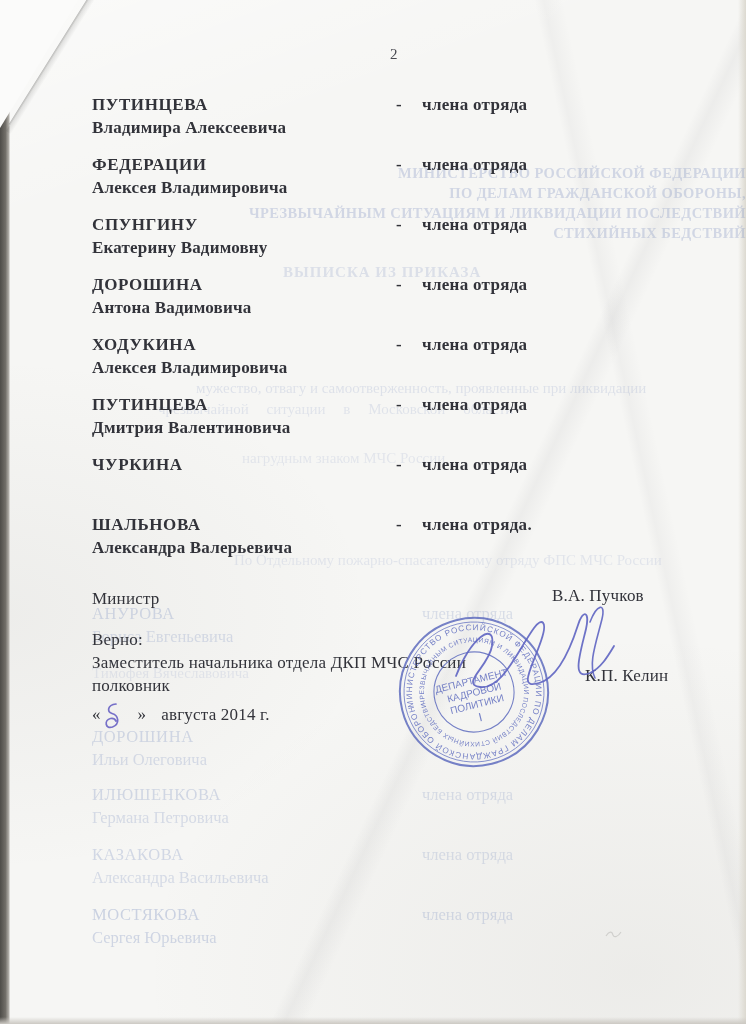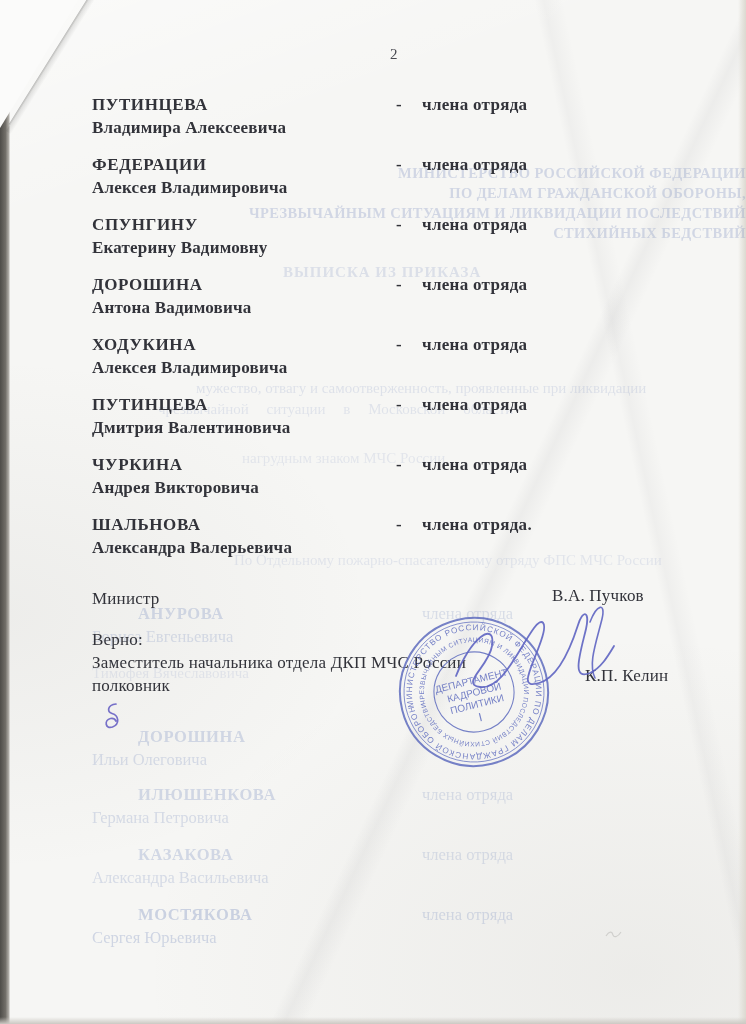--- a/index.html
+++ b/index.html
@@ -43,21 +43,21 @@
   
   .t{position:absolute;font-size:17px;letter-spacing:.2px;white-space:nowrap;}
   .bleed-head{position:absolute;left:180px;top:163px;width:566px;text-align:right;
     font-weight:bold;font-size:14.5px;line-height:20px;letter-spacing:.4px;
     color:#7e90c0;opacity:.30;filter:blur(.4px);}
   .bleed-order{position:absolute;left:283px;top:264px;font-weight:bold;font-size:15px;
     letter-spacing:1px;color:#7e90c0;opacity:.22;filter:blur(.5px);white-space:nowrap;}
   .bfrag{position:absolute;font-size:15px;color:#7e90c0;filter:blur(.5px);white-space:nowrap;}
   .bleed-row{position:absolute;left:0;width:746px;height:50px;font-size:16.5px;
     color:#8a9cc6;filter:blur(.35px);}
-  .bleed-row .surname{position:absolute;left:92px;top:0;letter-spacing:.6px;font-weight:bold;opacity:.34;margin-left:46px;}
+  .bleed-row .surname{position:absolute;left:92px;top:0;letter-spacing:.6px;font-weight:normal;opacity:.34;}
   .bleed-row .nm{position:absolute;left:92px;top:23px;opacity:.30;}
   .bleed-row .role{position:absolute;left:422px;top:0;opacity:.28;}
 
   
   .stamp{position:absolute;left:394px;top:612px;transform:rotate(-14deg);opacity:.82;}
   .sig{position:absolute;left:438px;top:588px;}
   .day-ink{position:absolute;left:101px;top:700px;}
   .scribble{position:absolute;left:604px;top:928px;opacity:.35;}
 </style>
 </head>
@@ -147,38 +147,44 @@
     <span class="role">члена отряда</span>
   </div>
   <div class="row" style="top:395px">
     <span class="surname">ПУТИНЦЕВА</span>
     <span class="nm">Дмитрия Валентиновича</span>
     <span class="dash">-</span>
     <span class="role">члена отряда</span>
   </div>
   <div class="row" style="top:455px">
     <span class="surname">ЧУРКИНА</span>
-    <span class="nm">Андрея Викторовича</span>
     <span class="dash">-</span>
     <span class="role">члена отряда</span>
   </div>
   <div class="row" style="top:515px">
     <span class="surname">ШАЛЬНОВА</span>
     <span class="nm">Александра Валерьевича</span>
     <span class="dash">-</span>
     <span class="role">члена отряда.</span>
   </div>
 
   <div class="t" style="left:92px;top:589px">Министр</div>
   <div class="t" style="left:552px;top:586px">В.А. Пучков</div>
   <div class="t" style="left:92px;top:630px">Верно:</div>
   <div class="t" style="left:92px;top:653px">Заместитель начальника отдела ДКП МЧС России</div>
   <div class="t" style="left:92px;top:676px">полковник</div>
   <div class="t" style="left:585px;top:666px">К.П. Келин</div>
 
+  <div class="t" style="left:92px;top:705px">
+    <span>«</span>
+    <span style="display:inline-block;width:28px;"></span>
+    <span>»</span>
+    <span style="display:inline-block;width:6px;"></span>
+    <span>августа  2014  г.</span>
+  </div>
   <svg class="day-ink" width="24" height="34" viewBox="0 0 24 34">
     <path d="M15,4 C6,5 6,12 11,13.5 C18,15.5 19,24 11.5,27 C4,29.5 3,20 9.5,18.5 C12,18 14,19 15,21" fill="none" stroke="#7670c8" stroke-width="1.7" stroke-linecap="round"></path>
   </svg>
 
   <svg class="stamp" width="160" height="160" viewBox="0 0 160 160">
     <defs>
       <path id="ringO" d="M80,80 m-62,0 a62,62 0 1,1 124,0 a62,62 0 1,1 -124,0"></path>
       <path id="ringI" d="M80,80 m-50,0 a50,50 0 1,1 100,0 a50,50 0 1,1 -100,0"></path>
     </defs>
     <circle cx="80" cy="80" r="74" fill="none" stroke="#5a68bd" stroke-width="2"></circle>

